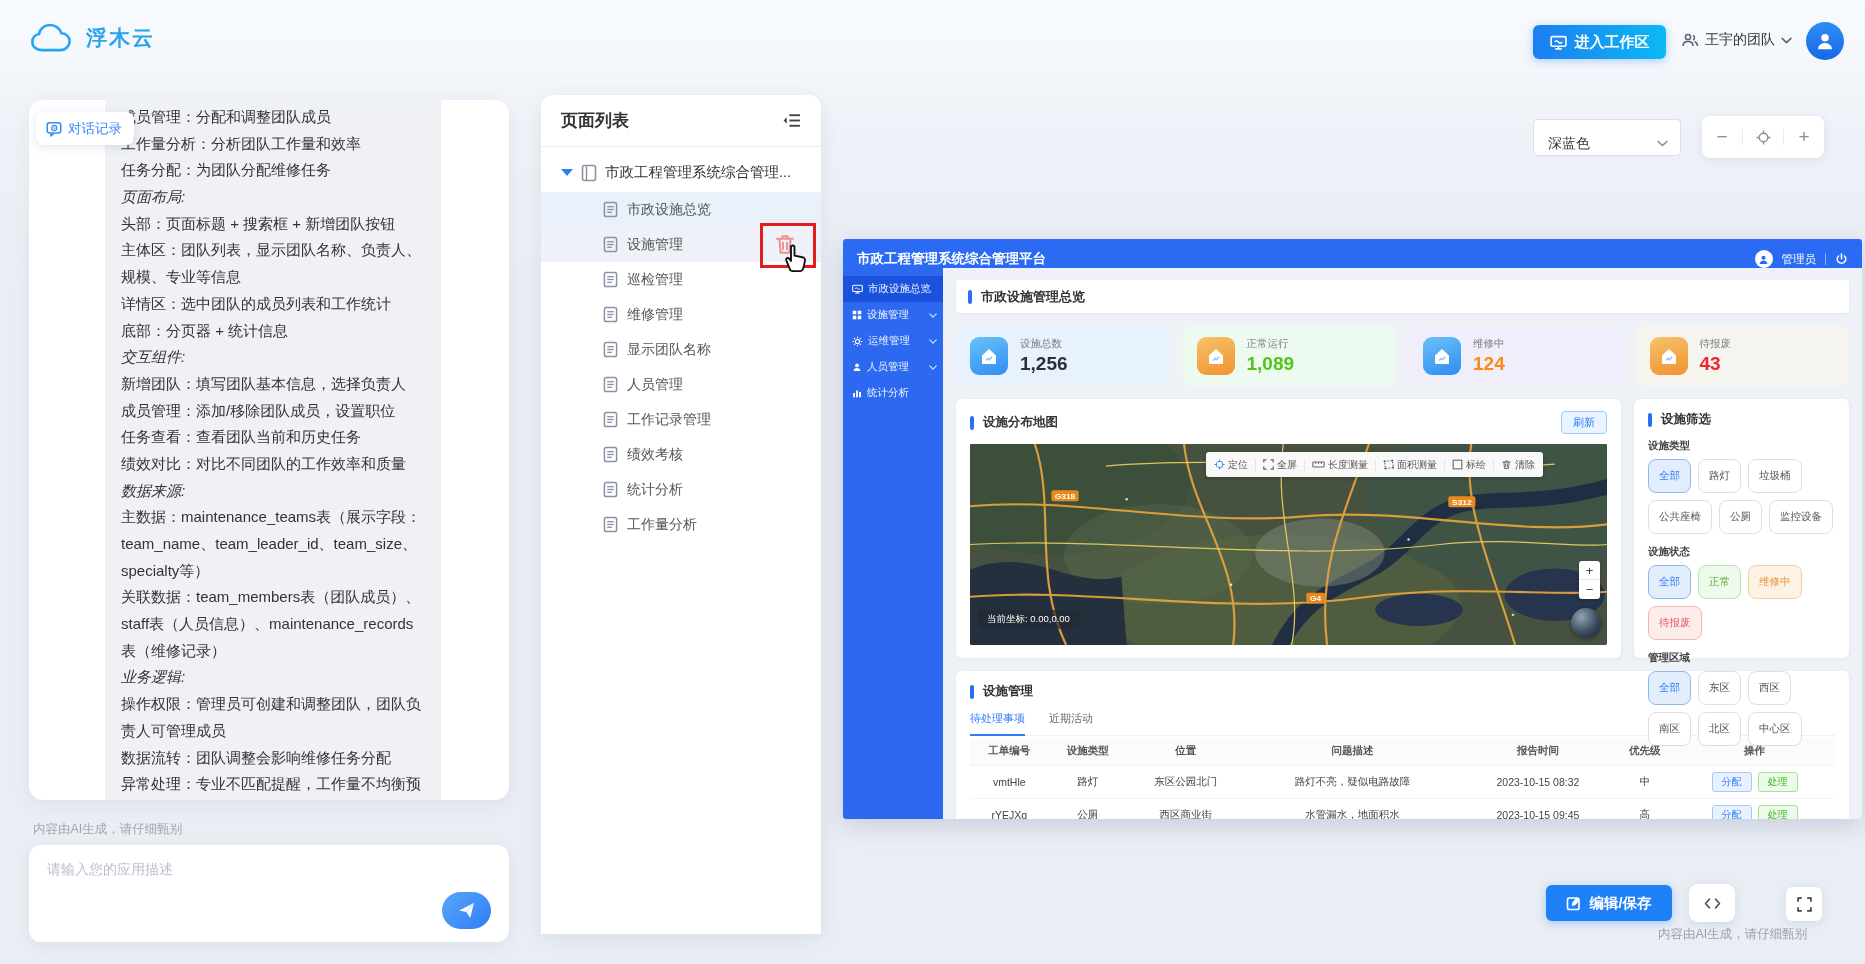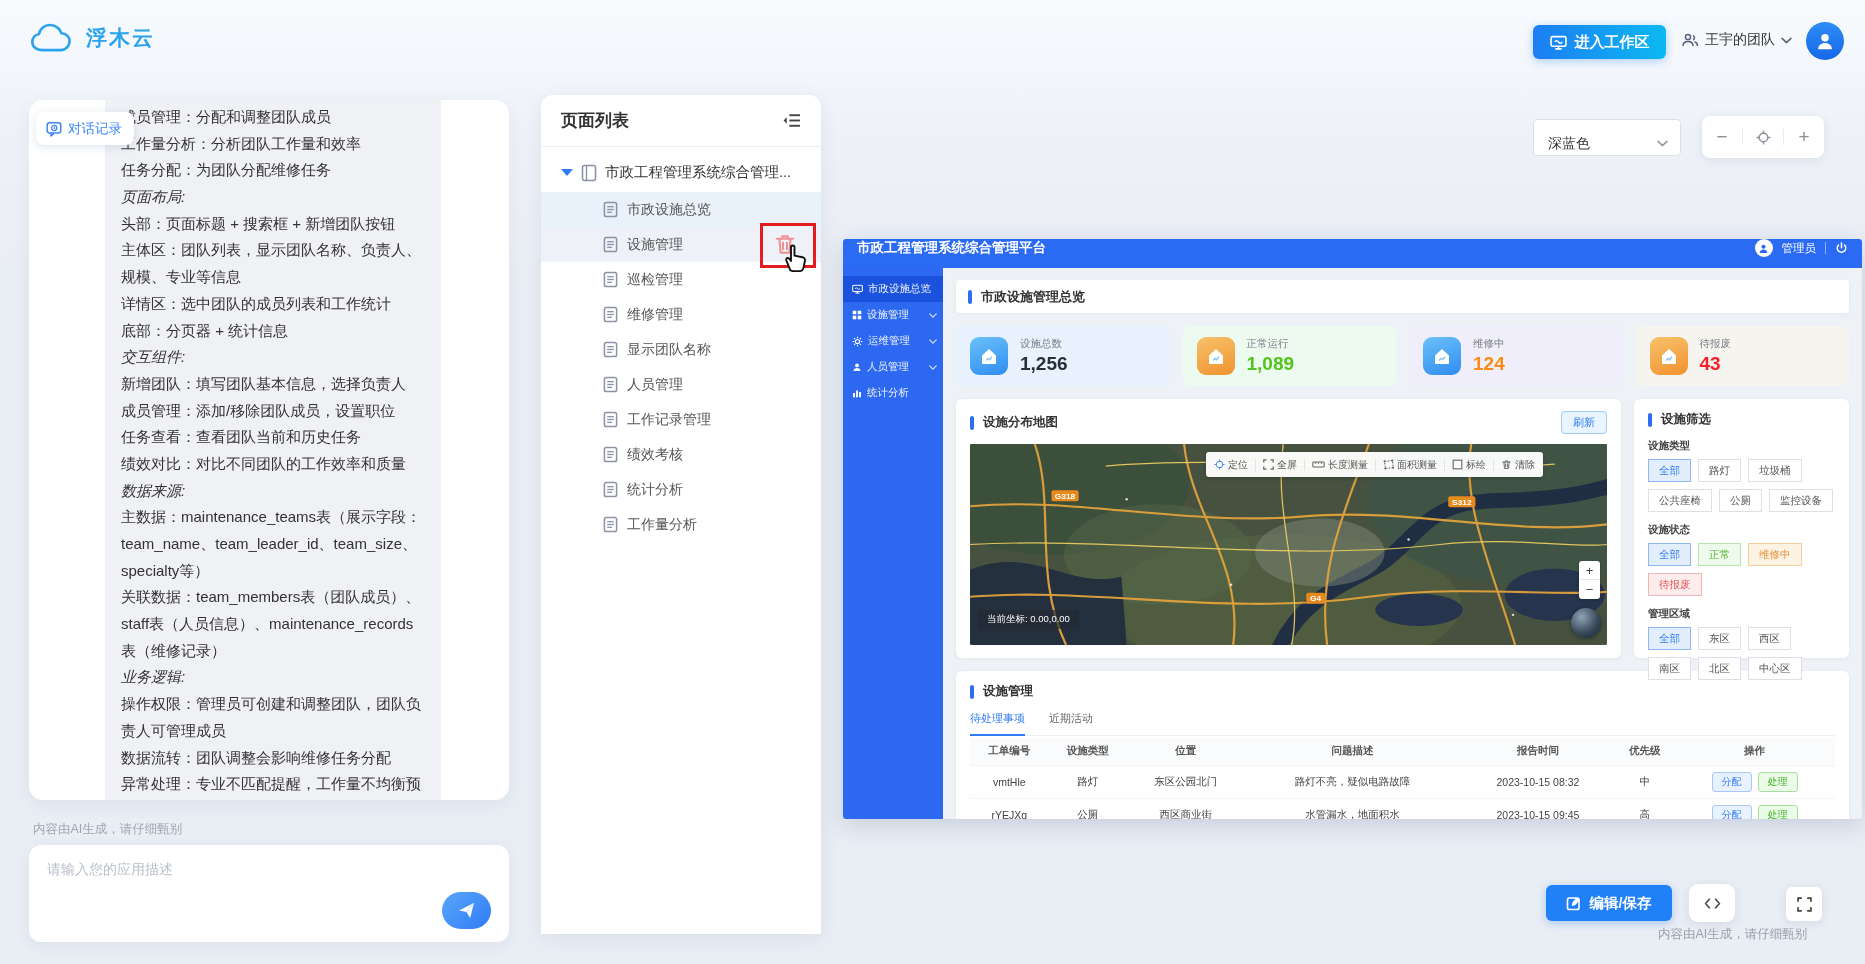--- a/index.html
+++ b/index.html
@@ -55,21 +55,21 @@
                border-radius:4px; display:flex; align-items:center; justify-content:space-between; padding:12px 12px 0 14px;
                font-size:14px; color:#333; cursor:pointer; }
   .zoomgrp { position:absolute; left:1702px; top:116px; width:122px; height:42px; background:#fff; border-radius:8px;
              box-shadow:0 2px 10px rgba(80,100,140,.12); display:flex; align-items:center; }
   .zoomgrp .zi { flex:1; display:flex; align-items:center; justify-content:center; color:#8a9099; font-size:19px; cursor:pointer; }
   .zoomgrp .sep { width:1px; height:16px; background:#e8eaee; }
 
   
   .pv { position:absolute; left:843px; top:239px; width:1019px; height:580px; background:#eef1f5; border-radius:3px;
         box-shadow:0 6px 24px rgba(40,60,110,.18); overflow:hidden; }
-  .pv-head { height:29px; background:#2b6bf3; display:flex; align-items:flex-start; justify-content:space-between; padding:0 14px; }
+  .pv-head { height:29px; background:#2b6bf3; display:flex; align-items:flex-end; justify-content:space-between; padding:0 14px; }
   .pv-title { color:#fff; font-size:13.5px; font-weight:bold; }
   .pv-hr { display:flex; align-items:center; gap:9px; color:#fff; font-size:11.5px; }
   .pv-hr .sep { width:1px; height:12px; background:rgba(255,255,255,.45); }
   .pv-ava { width:18px; height:18px; border-radius:50%; background:#fff; display:flex; align-items:center; justify-content:center; }
   .pv-body { display:flex; height:551px; }
   .pv-side { width:100px; background:#2d68f0; padding-top:8px; flex:none; }
   .sitem { height:26px; display:flex; align-items:center; gap:5px; padding:0 6px 0 9px; color:rgba(255,255,255,.93);
            font-size:10.5px; cursor:pointer; white-space:nowrap; }
   .sitem.active { background:#1a51dd; }
   .sitem .grow { flex:1; }
@@ -106,21 +106,21 @@
   .mzoom { position:absolute; right:7px; bottom:46px; width:21px; background:#fff; border-radius:3px; overflow:hidden;
            box-shadow:0 1px 3px rgba(0,0,0,.3); font-size:13px; color:#444; text-align:center; }
   .mzoom div { height:19px; line-height:19px; cursor:pointer; }
   .mzoom div:first-child { border-bottom:1px solid #e5e7ea; }
   .sphere { position:absolute; right:6px; bottom:7px; width:30px; height:30px; border-radius:50%;
             background:radial-gradient(circle at 35% 30%,#8fa4b5,#3a4b5c 55%,#16202c); box-shadow:0 1px 4px rgba(0,0,0,.4); cursor:pointer; }
 
   .filter-panel { width:215px; flex:none; padding:12px 14px; height:259px; }
   .fgroup-label { font-size:10.5px; font-weight:bold; color:#444; margin:11px 0 6px; }
   .chips { display:flex; flex-wrap:wrap; gap:7px; }
-  .chip { height:23px; padding:0 10px; border-radius:0; border:1px solid #dcdfe6; background:#fff; color:#555;
+  .chip { height:34px; padding:0 10px; border-radius:8px; border:1px solid #dcdfe6; background:#fff; color:#555;
           font-size:10.5px; display:flex; align-items:center; cursor:pointer; }
   .chip.on { background:#e3eefc; border-color:#8fb8f2; color:#2f7cf6; }
   .chip.g { background:#edfaec; border-color:#b7e3ae; color:#53b02f; }
   .chip.o { background:#fdf3e5; border-color:#f3ce9a; color:#e8933a; }
   .chip.r { background:#fdecec; border-color:#f3b6b6; color:#e25b5b; }
 
   .tbl-panel { margin-top:13px; padding:12px 14px 0; height:220px; }
   .tabs { display:flex; gap:24px; margin-top:11px; border-bottom:1px solid #eef0f3; }
   .tab { font-size:11px; color:#666; padding-bottom:8px; cursor:pointer; }
   .tab.on { color:#2f7cf6; border-bottom:2px solid #2f7cf6; margin-bottom:-1px; }

